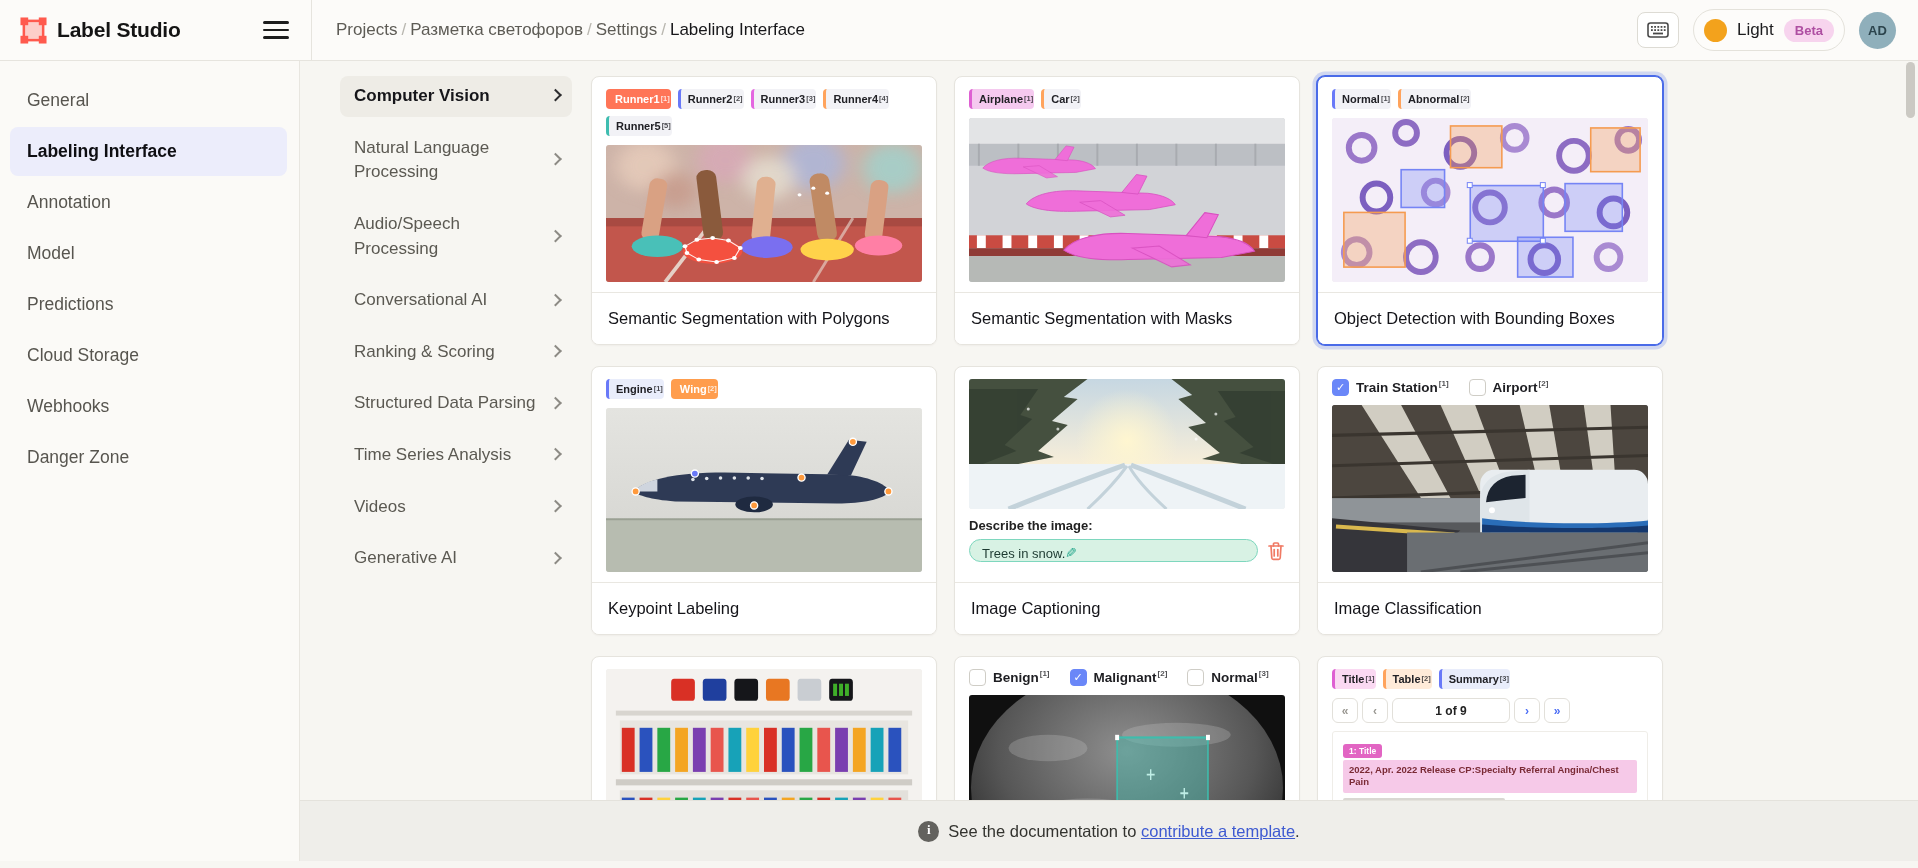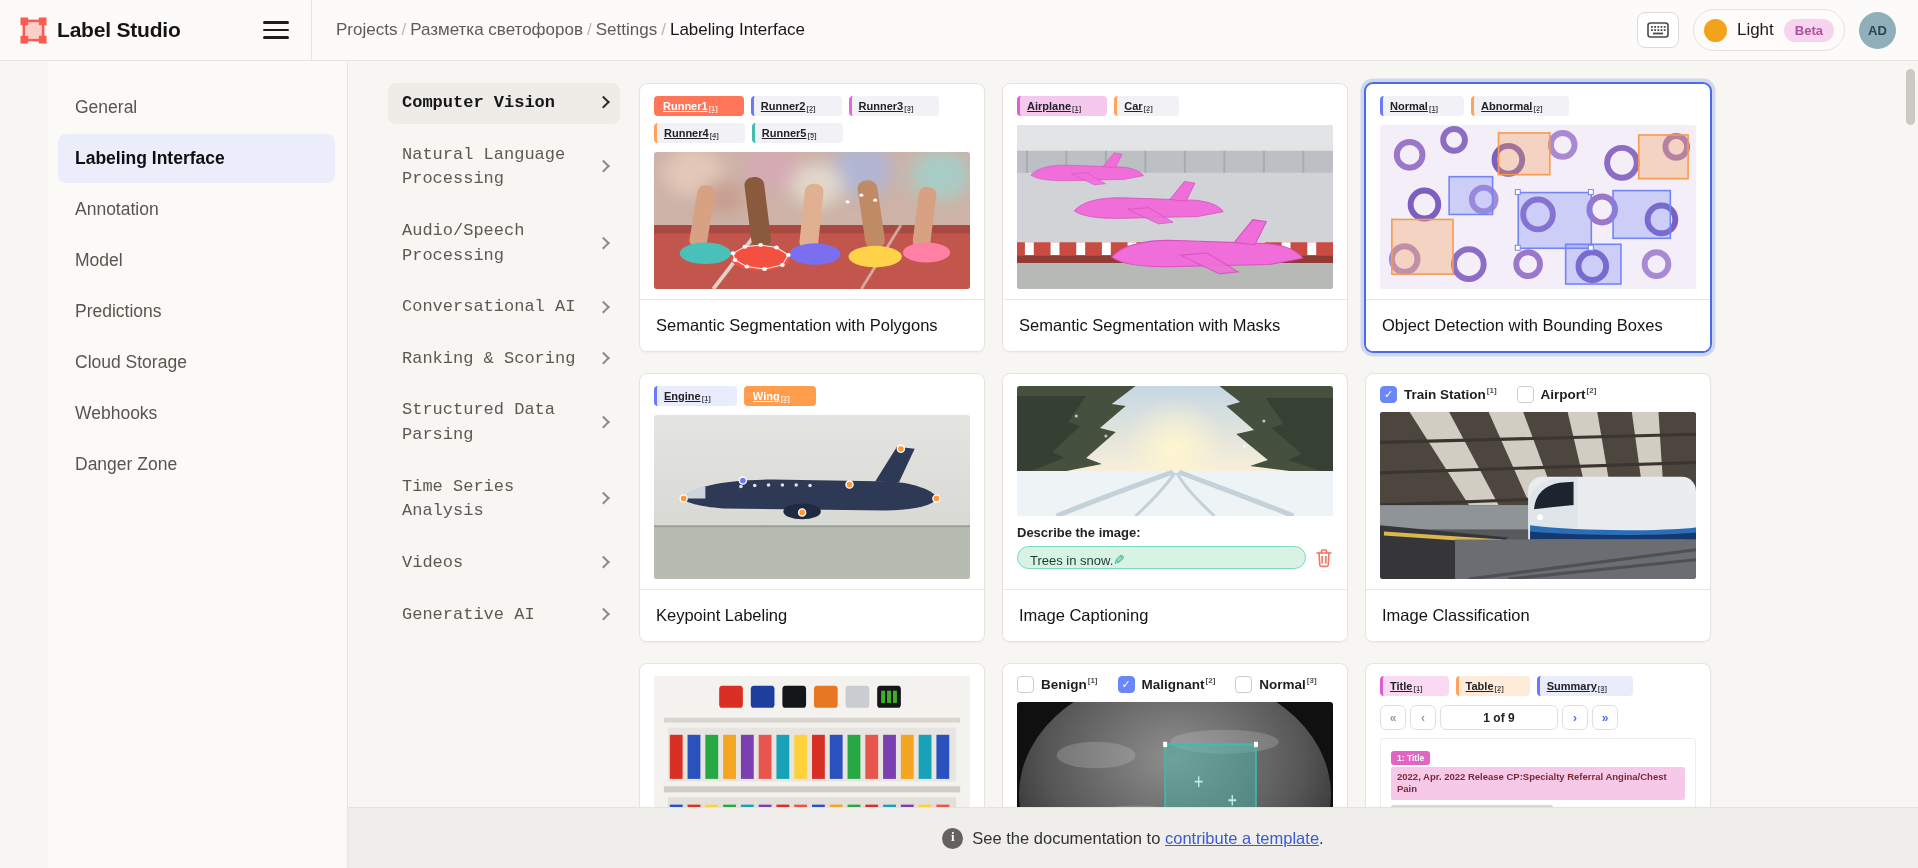--- a/index.html
+++ b/index.html
@@ -32,33 +32,33 @@
   .crumb-sep { color:#b9b7b0; }
   .topbar-right { margin-left:auto; display:flex; align-items:center; gap:14px; padding-right:22px; }
   .kbd-btn { width:42px; height:36px; border:1px solid #DDDBD4; border-radius:8px; background:#FFFFFF; display:flex; align-items:center; justify-content:center; cursor:pointer; }
   .theme-pill { height:42px; border:1px solid #E4E2DB; border-radius:22px; background:#FDFCFA; display:flex; align-items:center; gap:10px; padding:0 10px 0 10px; cursor:pointer; }
   .theme-dot { width:23px; height:23px; border-radius:50%; background:#F3A21C; }
   .theme-label { font-size:17px; color:#1c1c1e; }
   .beta-badge { background:#F7D4EE; color:#AE4FA2; font-size:13px; font-weight:700; border-radius:12px; padding:4px 11px; }
   .avatar { width:37px; height:37px; border-radius:50%; background:#8FAFBB; color:#2c444d; font-size:13px; font-weight:700; display:flex; align-items:center; justify-content:center; cursor:pointer; }
 
   
-  .main { position:absolute; top:61px; left:0; right:0; height:807px; overflow:hidden;margin-left:48px; }
+  .main { position:absolute; top:54px; left:0; right:0; height:807px; overflow:hidden; }
   .sidebar {
     position:absolute; top:0; bottom:0; left:0; width:300px;
     background:#FBFAF7; border-right:1px solid #E8E6E0; padding-top:20px;
   }
   .side-item {
     margin:2px 12px 2px 10px; height:49px; display:flex; align-items:center;
     padding-left:17px; border-radius:8px; font-size:17.5px; color:#57554F; cursor:pointer;
   }
   .side-item.active { background:#ECEDFB; color:#0e0e12; font-weight:700; }
 
   .categories { position:absolute; left:340px; top:22px; width:232px; display:flex; flex-direction:column; gap:11px; }
-  .cat { position:relative; padding:8px 30px 8px 14px; border-radius:8px; font-size:17px; line-height:1.45; color:#5B5952; cursor:pointer;font-family:Liberation Mono, monospace; }
+  .cat { position:relative; padding:8px 30px 8px 14px; border-radius:8px; font-size:17px; line-height:1.45; color:#5B5952; cursor:pointer; }
   .cat.active { background:#EEECE6; color:#16161a; font-weight:700; }
   .cat .chev { position:absolute; right:12px; top:50%; width:9px; height:9px; border-right:2.2px solid #8d8b85; border-top:2.2px solid #8d8b85; transform:translateY(-60%) rotate(45deg); }
   .cat.active .chev { border-color:#2c2c2e; }
   .cat.custom { color:#4B59D3; font-weight:700; font-size:16.5px; }
 
   
   .grid {
     position:absolute; left:591px; top:22px;
     display:grid; grid-template-columns:repeat(3,346px); grid-auto-rows:269px;
     column-gap:17px; row-gap:21px;
@@ -69,22 +69,22 @@
     box-shadow:0 1px 2px rgba(40,35,25,.04);
   }
   .card.selected { border:1.5px solid #4A6BE8; box-shadow:0 0 0 1px #4A6BE8, 0 0 0 4.5px rgba(74,107,232,.22); }
   .card-body { flex:1; padding:12px 14px 10px 14px; display:flex; flex-direction:column; overflow:hidden; }
   .card-title {
     flex:0 0 52px; border-top:1px solid #E9E7E1; display:flex; align-items:center;
     padding:0 16px; font-size:16.5px; font-weight:500; color:#141419; background:#fff;
   }
   .tag-row { display:flex; gap:7px; margin-bottom:9px; flex:0 0 auto; flex-wrap:wrap; }
   .tag {
-    font-size:11px; font-weight:700; padding:4px 26px 4px 7px; border-radius:4px;
-    background:#F2F2F6; color:#212126; white-space:nowrap; display:inline-flex; align-items:flex-end;text-decoration:underline;
+    font-size:11px; font-weight:700; padding:4px 1px 4px 7px; border-radius:4px;
+    background:#F2F2F6; color:#212126; white-space:nowrap; display:inline-flex; align-items:center;
   }
   .tag sup { font-size:7.5px; line-height:1; margin-left:1px; opacity:.8; }
   .tag.bar { border-left:3px solid var(--bc,#999); }
   .t-coral { background:#FF7557; color:#fff; padding-left:9px; }
   .t-orange-solid { background:#FF9D4D; color:#fff; padding-left:9px; }
   .t-pink-sel { background:#F5C9EF; border-left:3px solid #DE5FD2; }
   .bg-pink  { background:#FAD9F2; }
   .bg-peach { background:#FFEBD9; }
   .bg-lav   { background:#E9EDFB; }
   .preview { flex:1; border-radius:3px; overflow:hidden; position:relative; background:#eee; }

